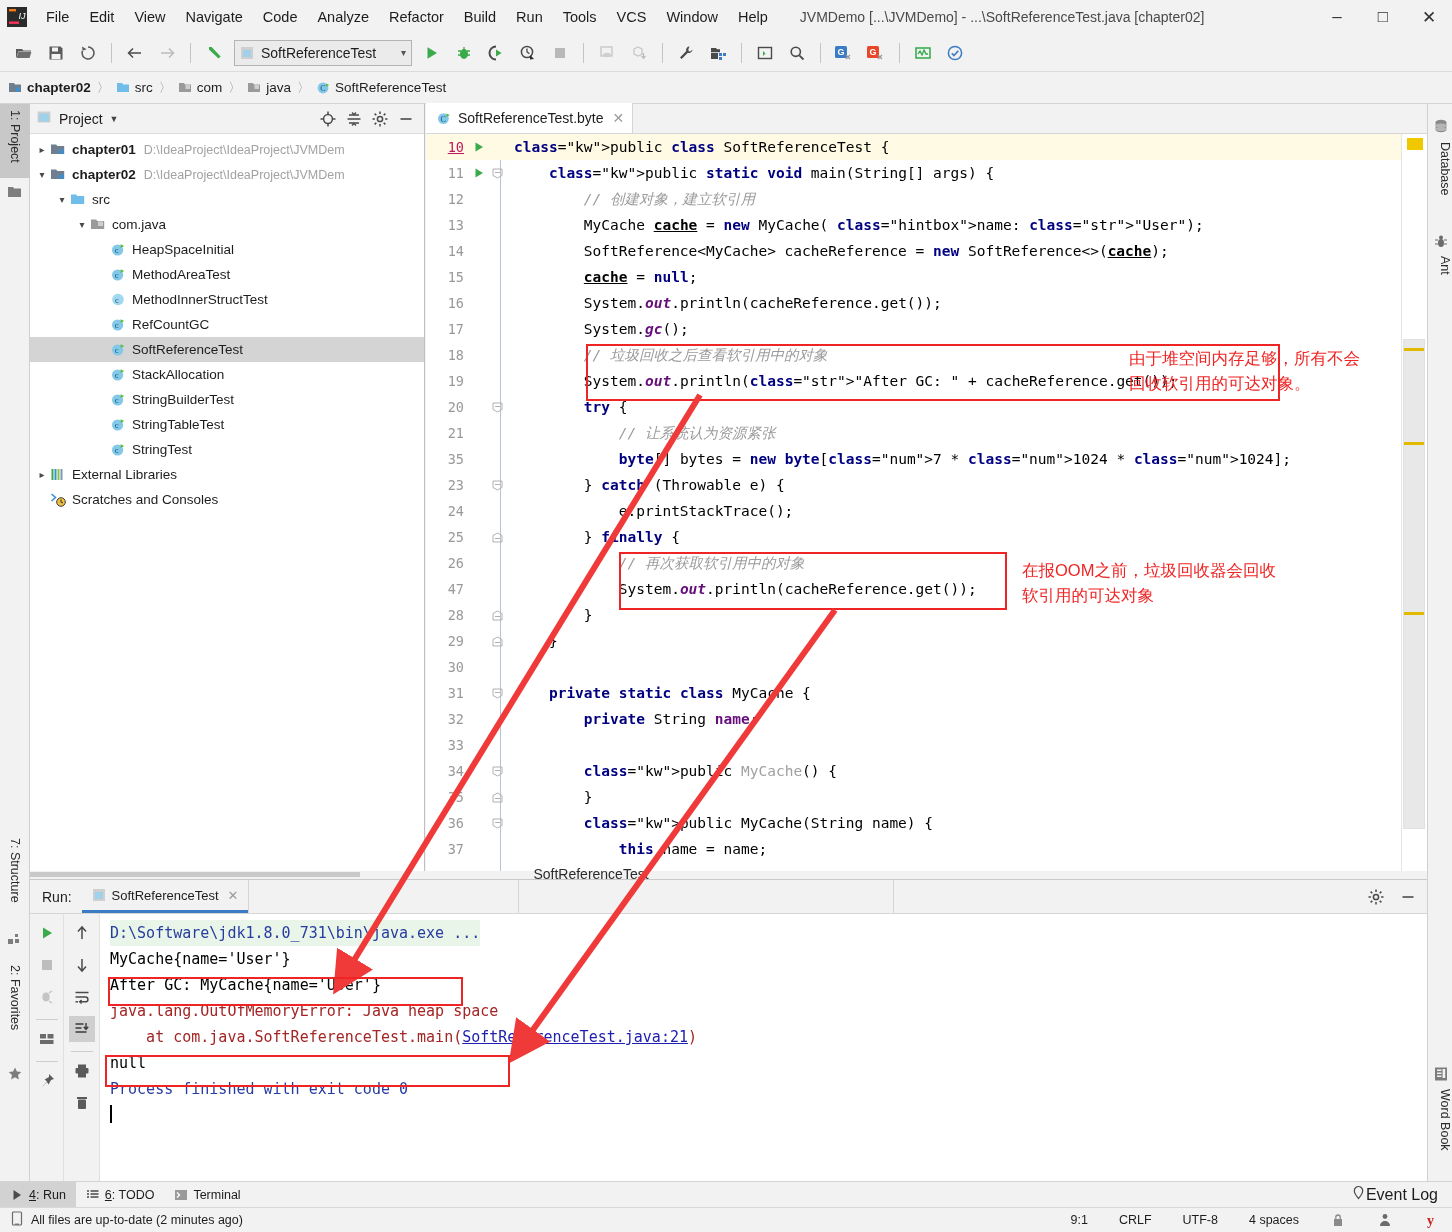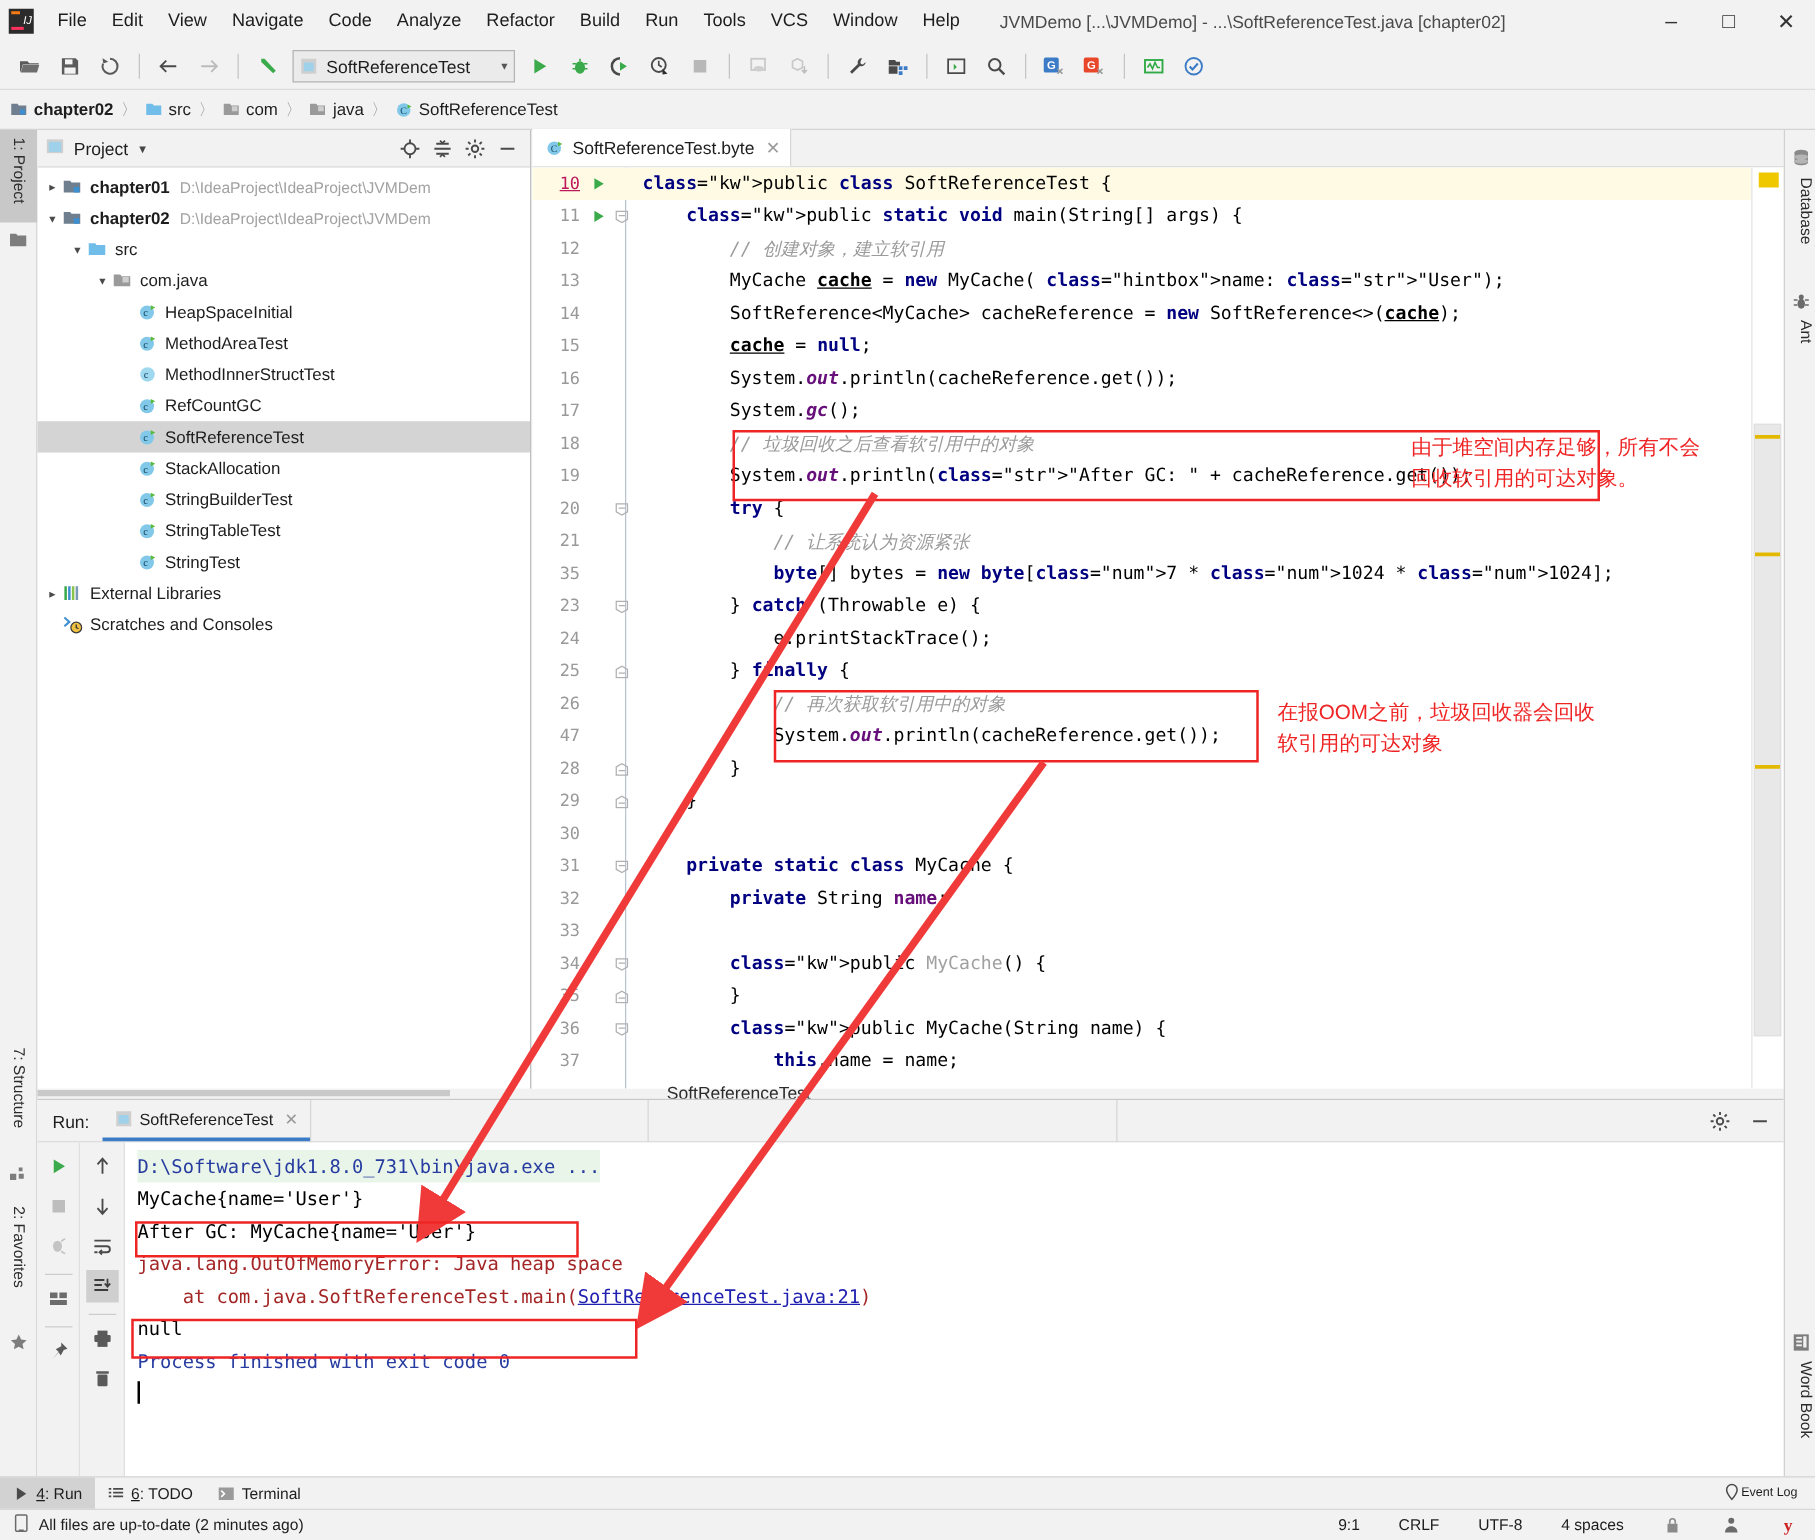--- a/index.html
+++ b/index.html
@@ -146,21 +146,21 @@
   .c-fin{ color:#273ca0; }
   .caretbar{ display:inline-block; width:2px; height:18px; background:#000; vertical-align:-3px;}
 
   
   .bottomtabs{ position:absolute; left:0; top:1181px; width:1452px; height:26px; background:#f2f2f2;
      display:flex; align-items:center; border-top:1px solid #d4d4d4; }
   .bt{ display:flex; align-items:center; height:26px; padding:0 10px; font-size:12.5px; }
   .bt.sel{ background:#d2d2d2; }
   .bt .bti{ width:14px; height:14px; margin-right:5px; }
   .bt u{ text-decoration:underline; }
-  .eventlog{ margin-left:auto; display:flex; align-items:center; padding-right:14px; font-size:10px;}
+  .eventlog{ margin-left:auto; display:flex; align-items:center; padding-right:14px; font-size:16px;}
 
   .statusbar{ position:absolute; left:0; top:1207px; width:1452px; height:25px; background:#f2f2f2;
      display:flex; align-items:center; border-top:1px solid #d8d8d8; font-size:12.5px; }
   .sb-left{ display:flex; align-items:center; margin-left:10px; }
   .sb-right{ margin-left:auto; display:flex; align-items:center; gap:31px; padding-right:12px; }
   .sb-right .sbi{ width:16px; height:16px; }
 
   
   .rightrail{ position:absolute; right:0; top:104px; width:25px; height:1077px; background:#f2f2f2;
      border-left:1px solid #d0d0d0; }

